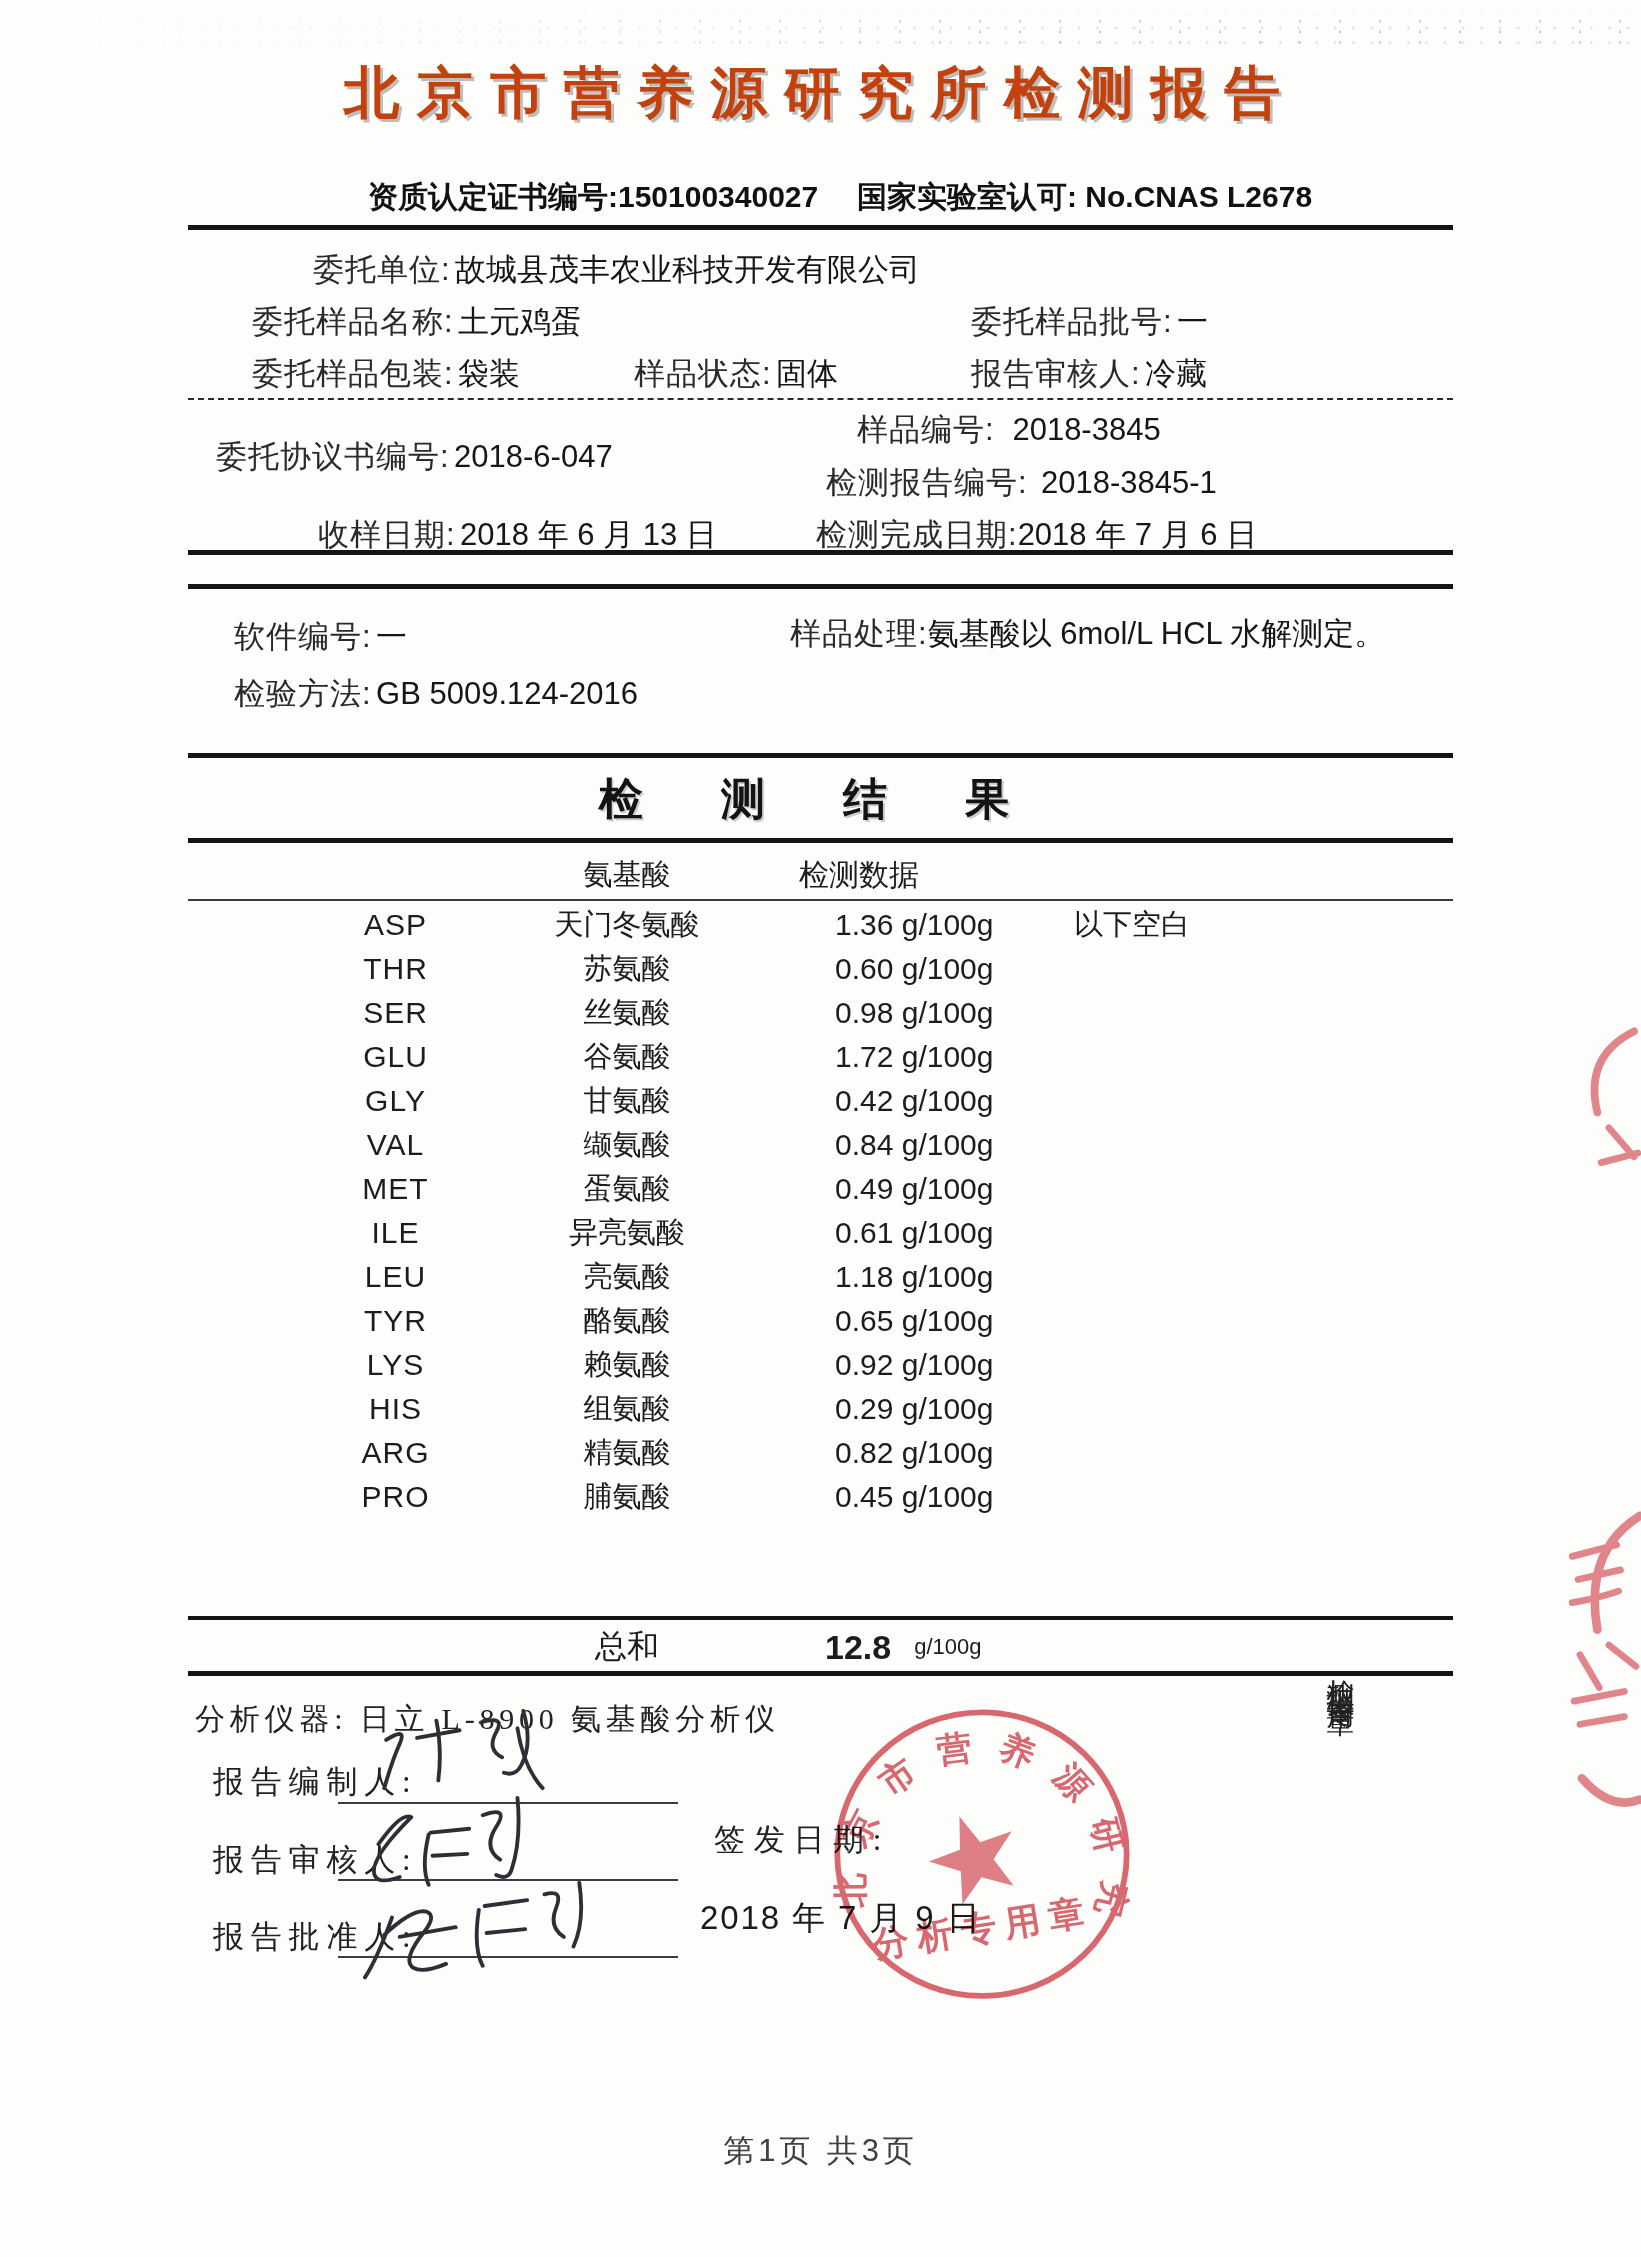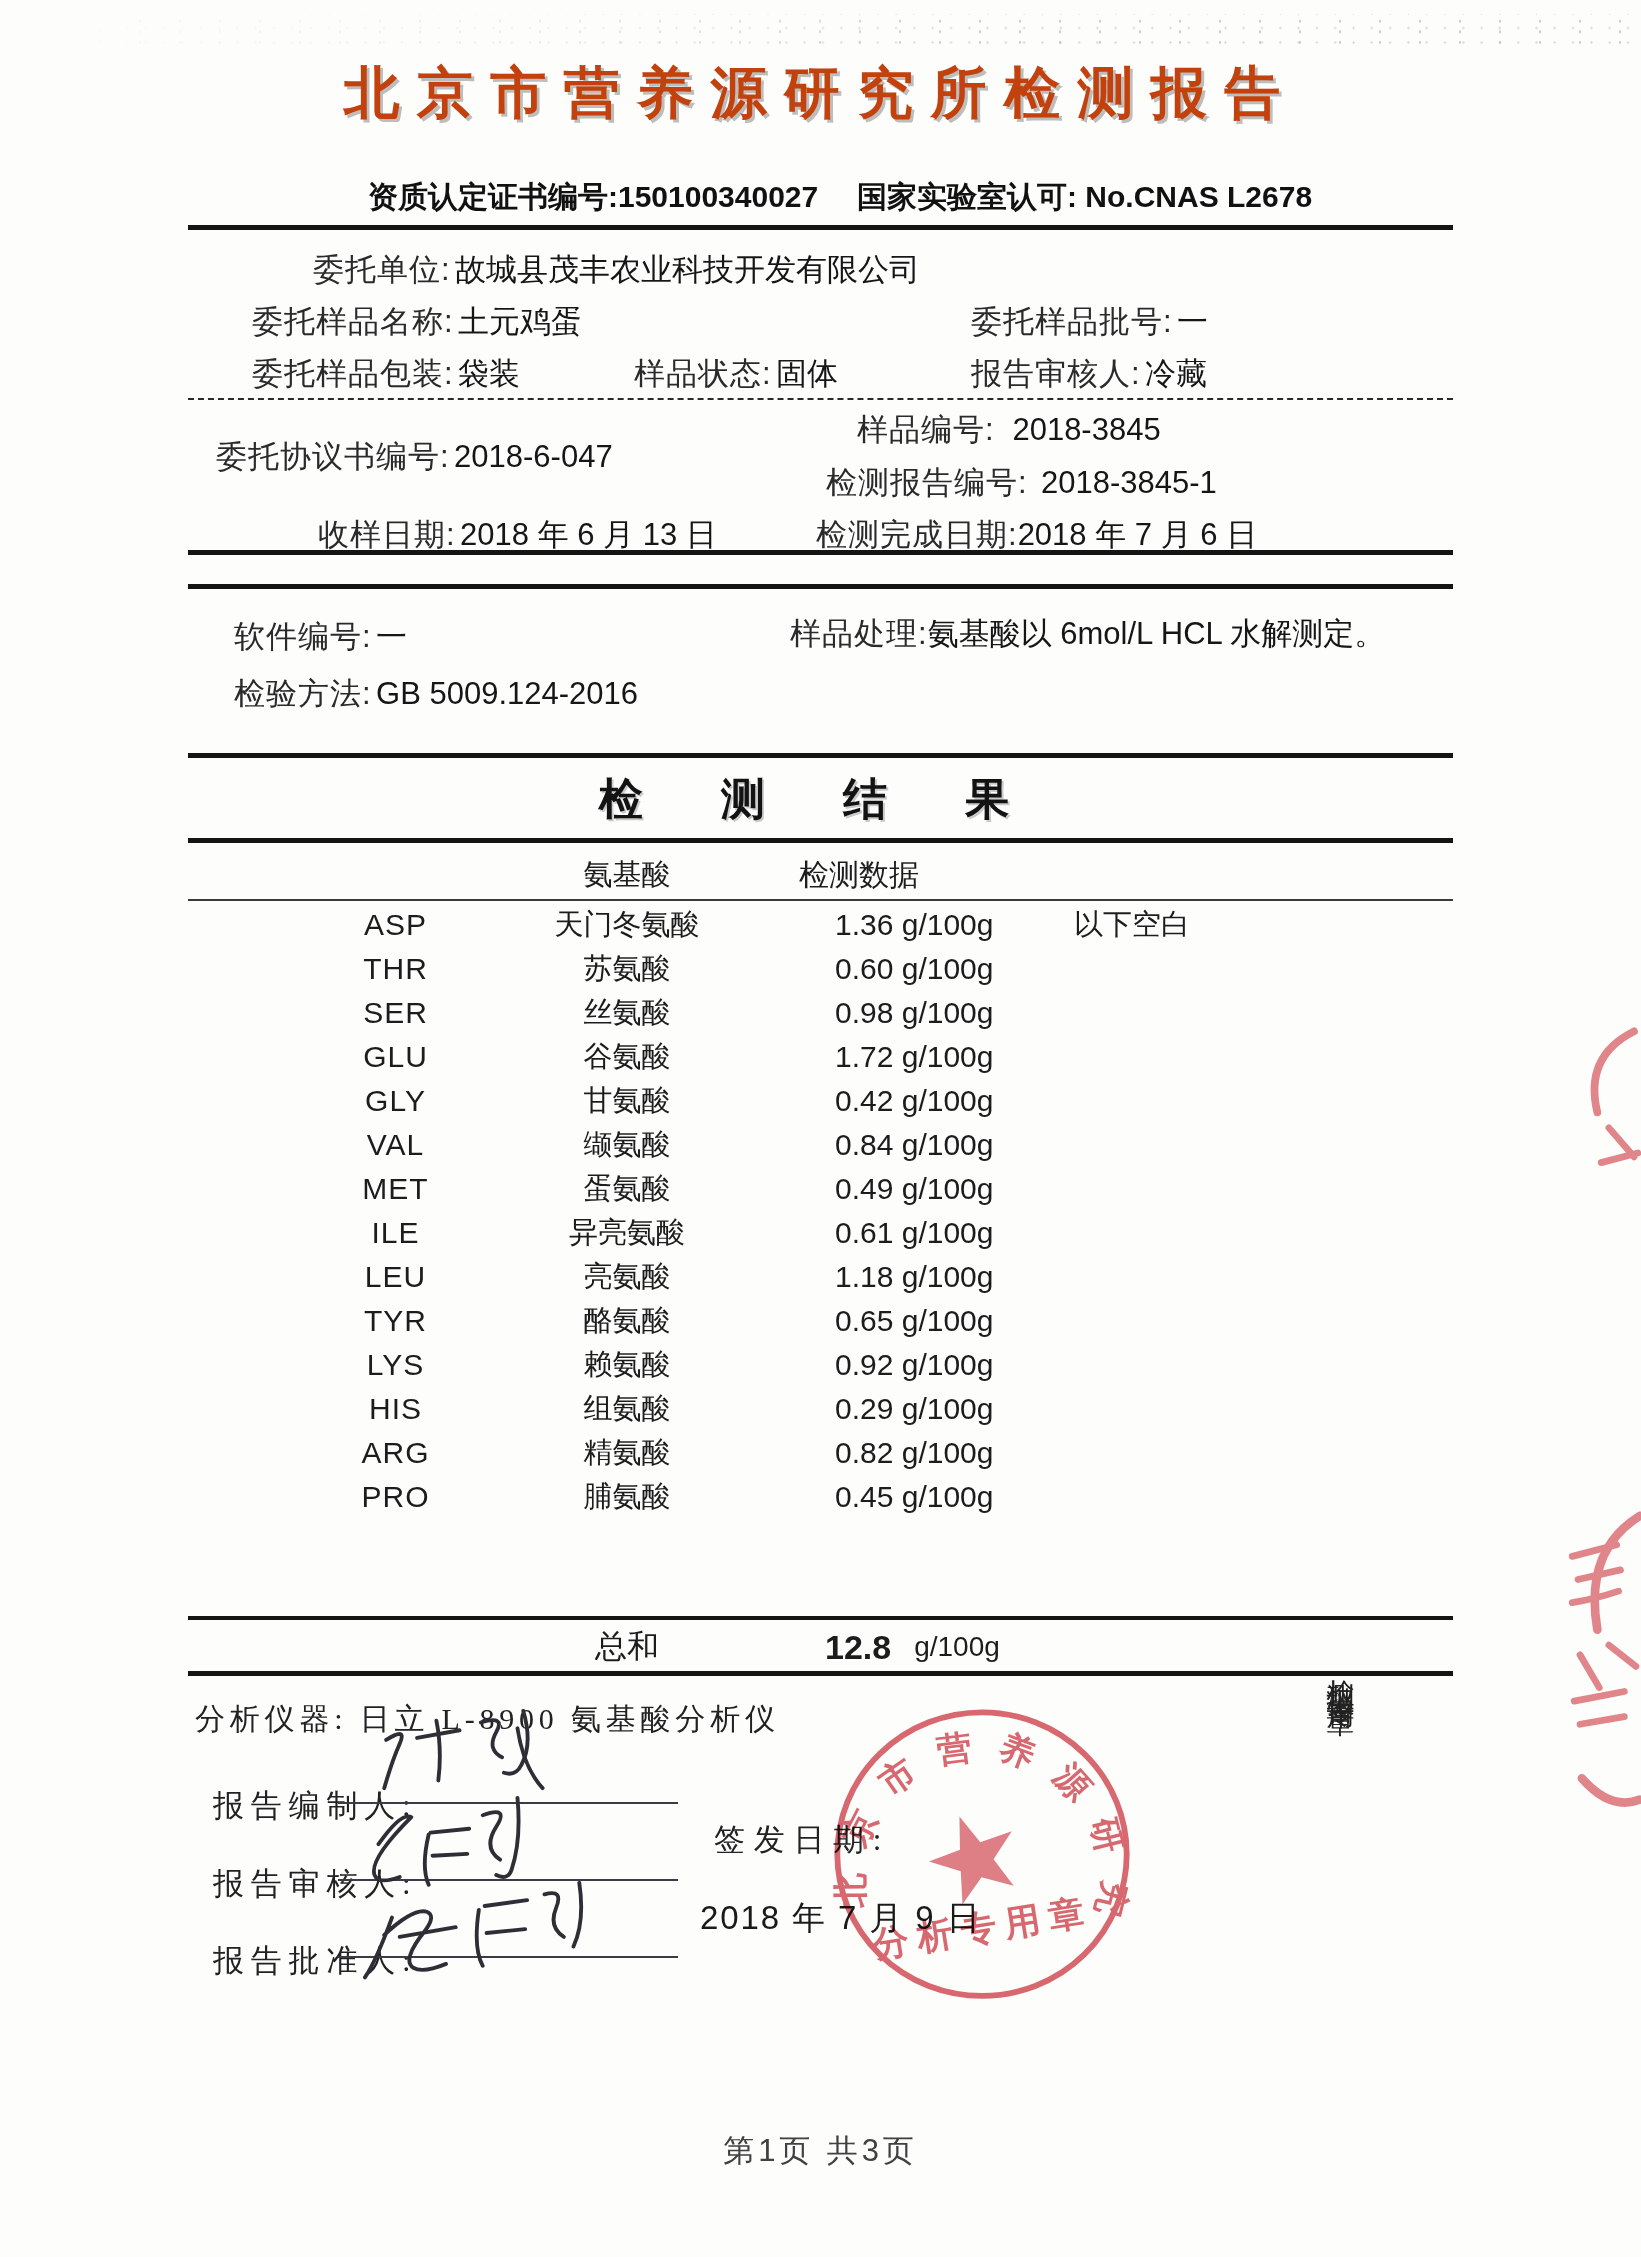--- a/index.html
+++ b/index.html
@@ -43,24 +43,24 @@
   .thead .c-name{width:222px;text-align:center;}
   .thead .c-val{margin-left:95px;width:251px;}
   .tbl{position:absolute;left:188px;top:903px;width:1265px;}
   .trow{display:flex;align-items:center;height:44px;}
   .c-code{width:328px;text-align:center;padding-left:87px;box-sizing:border-box;font-size:30px;letter-spacing:1px;}
   .c-name{width:222px;text-align:center;font-size:29px;}
   .c-val{margin-left:97px;width:251px;font-size:30px;}
   .total-row{position:absolute;left:188px;top:1625px;width:1265px;display:flex;align-items:center;height:44px;}
   .total-row .c-name{font-size:32px;}
   .tot-val{margin-left:87px;font-size:34px;font-weight:bold;}
-  .tot-unit{margin-left:23px;font-size:28px;}
+  .tot-unit{margin-left:23px;font-size:22px;}
   .fs{font-family:"Liberation Serif","DejaVu Serif",serif;}
   .instr{font-size:30px;letter-spacing:4.8px;color:#222;}
-  .siglab{font-size:31px;letter-spacing:6.8px;color:#222;margin-top:24px;}
+  .siglab{font-size:31px;letter-spacing:6.8px;color:#222;}
   .sigline{position:absolute;left:338px;width:340px;height:0;border-top:2.9px solid #3c3c46;}
   .issue{font-size:31px;letter-spacing:8.7px;color:#222;}
   .issue-date{font-size:33px;color:#1a1a1a;letter-spacing:1.9px;}
   .side-vert{
     top:1657px;left:1321px;writing-mode:vertical-rl;text-orientation:upright;
     font-size:28px;letter-spacing:4.8px;color:#222;
   }
   .pagenote{top:2130px;left:0;width:100%;text-align:center;font-size:31px;letter-spacing:3.9px;color:#404040;}
   svg{position:absolute;overflow:visible;}
   .stampwrap{mix-blend-mode:multiply;}

